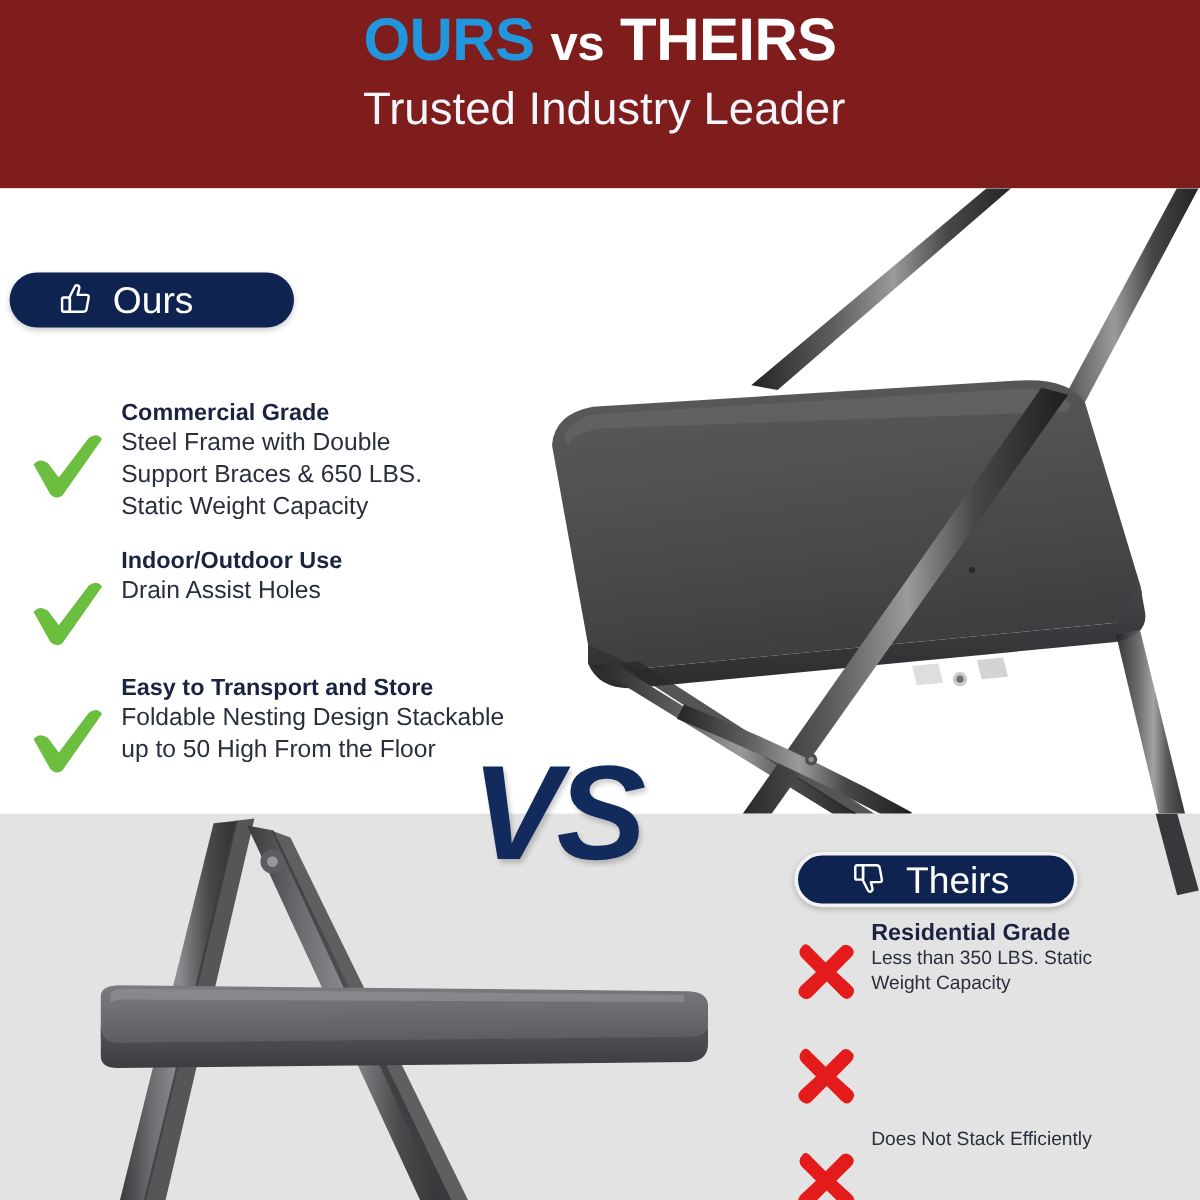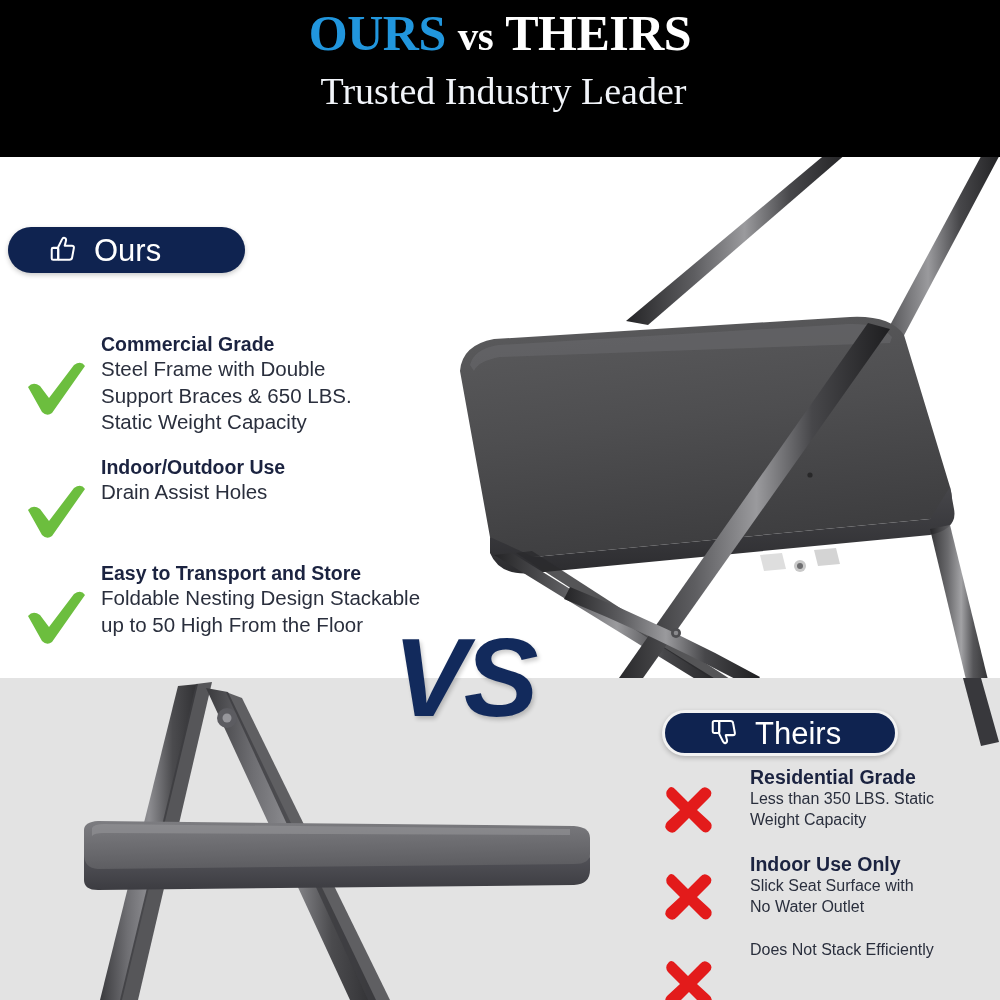--- a/index.html
+++ b/index.html
@@ -6,21 +6,21 @@
   html, body {
     width:1000px; height:1000px;
     font-family:"Liberation Sans", sans-serif;
     overflow:hidden; background:#ffffff;
   }
   #stage { position:relative; width:1000px; height:1000px; overflow:hidden; }
 
   
   .header {
     position:absolute; left:0; top:0; width:1000px; height:157px;
-    background:#000000; overflow:hidden;font-family:Liberation Serif, serif;
+    background:#7f1d1d; overflow:hidden;
   }
   .header-title {
     position:absolute; left:0; top:8px; width:1000px;
     text-align:center; font-size:50px; font-weight:bold;
     letter-spacing:-0.5px; line-height:1;
     white-space:nowrap;
   }
   .t-ours   { color:#2196dd; }
   .t-vs     { color:#ffffff; font-size:41px; }
   .t-theirs { color:#ffffff; }
@@ -57,21 +57,21 @@
     margin-left:14px; line-height:1; white-space:nowrap;
   }
 
   
   .feat-list { position:absolute; }
   .list-ours   { left:16px;   top:333px; width:470px; }
   .list-theirs { left:650px; top:766px; width:350px; }
 
   .feat-row { position:relative; display:flex; align-items:flex-start; }
   .ours-row   { margin-bottom:20px; }
-  .theirs-row { margin-bottom:17px;gap:24px; }
+  .theirs-row { margin-bottom:17px; }
 
   .mark { flex:0 0 auto; position:relative; }
   .mark-check { width:64px; height:62px; margin-left:8px; margin-top:24px; }
   .mark-x     { width:56px; height:52px; margin-left:10px; margin-top:18px; }
 
   .feat-text { flex:1 1 auto; }
   .ours-text   { margin-left:13px; }
   .theirs-text { margin-left:10px; }
 
   .feat-head {
@@ -306,25 +306,20 @@
         <div class="feat-body theirs-body">Weight Capacity</div>
       </div>
     </div>
 
     <div class="feat-row theirs-row">
       <svg class="mark mark-x" viewBox="0 0 56 52">
         <path d="M9 4 Q4 9 8 14 L20 26 L7 38 Q3 43 8 47 Q13 51 17 46 L29 34 L41 46
                  Q46 51 50 46 Q54 41 49 37 L37 26 L49 14 Q54 9 49 5 Q44 1 40 6
                  L28 18 L16 6 Q12 1 9 4 Z" fill="#e31b1b"></path>
       </svg>
-      <div class="feat-text theirs-text">
-        <div class="feat-head theirs-head">Indoor Use Only</div>
-        <div class="feat-body theirs-body">Slick Seat Surface with</div>
-        <div class="feat-body theirs-body">No Water Outlet</div>
-      </div>
     </div>
 
     <div class="feat-row theirs-row">
       <svg class="mark mark-x" viewBox="0 0 56 52">
         <path d="M9 4 Q4 9 8 14 L20 26 L7 38 Q3 43 8 47 Q13 51 17 46 L29 34 L41 46
                  Q46 51 50 46 Q54 41 49 37 L37 26 L49 14 Q54 9 49 5 Q44 1 40 6
                  L28 18 L16 6 Q12 1 9 4 Z" fill="#e31b1b"></path>
       </svg>
       <div class="feat-text theirs-text">
         <div class="feat-body theirs-body">Does Not Stack Efficiently</div>

